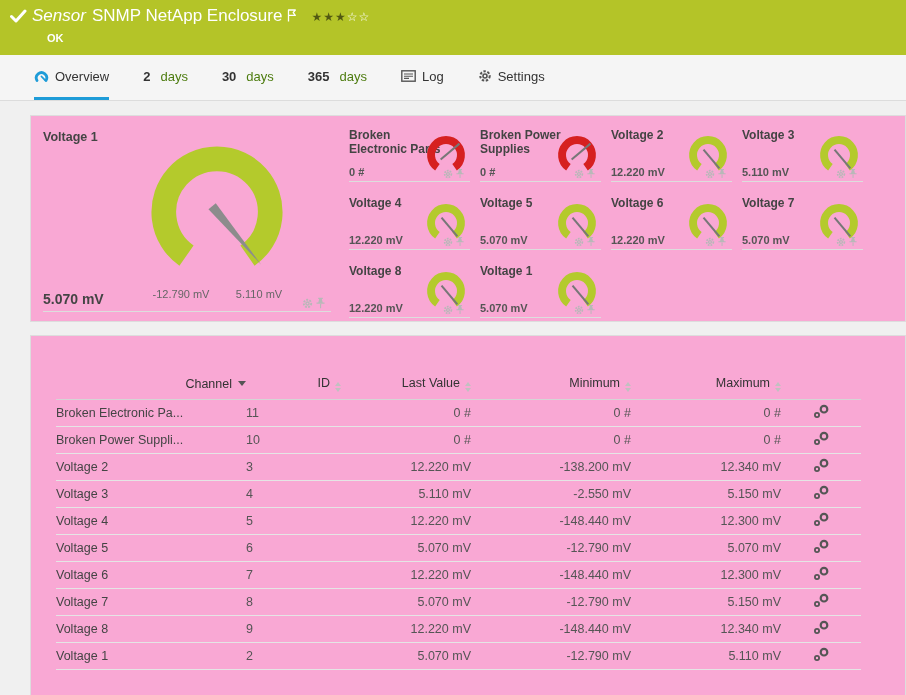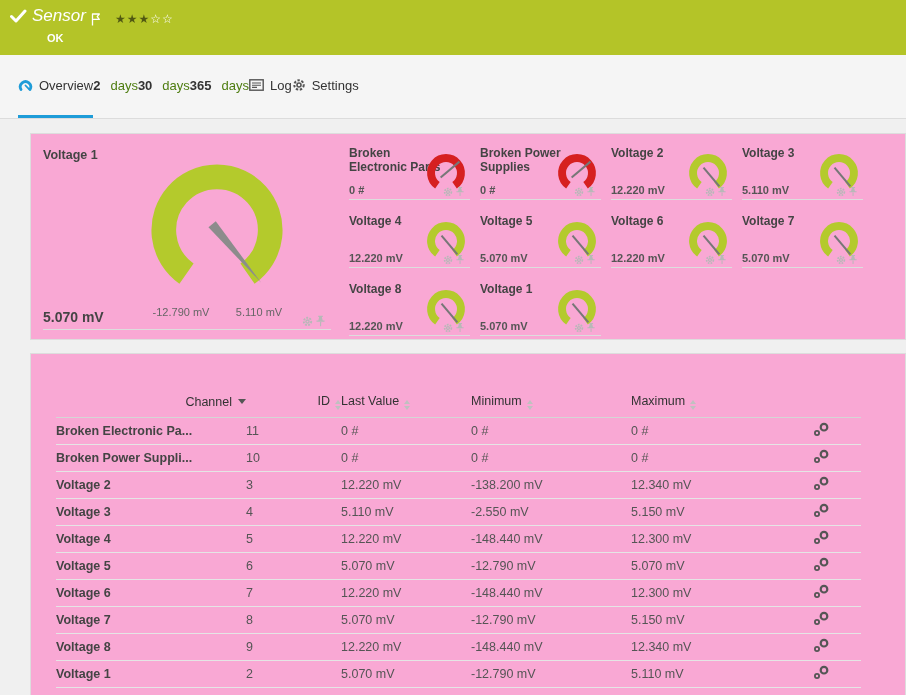--- a/index.html
+++ b/index.html
@@ -2,32 +2,32 @@
 <html style="--banner: #b4c428; --green: #b4ca2c; --red: #d62020; --blue: #1e9cd8;"><head>
 <meta charset="utf-8">
 <style>
   * { margin:0; padding:0; box-sizing:border-box; }
   html,body { width:906px; height:695px; overflow:hidden; background:#f0f0f0;
     font-family:"Liberation Sans", sans-serif; }
 
   
   .banner { position:relative; height:55px; background:var(--banner,#b4c428); }
   .banner-check { position:absolute; left:10px; top:9px; }
-  .banner-line { position:absolute; left:32px; top:6px; display:flex; align-items:flex-end; color:#fff; }
+  .banner-line { position:absolute; left:32px; top:6px; display:flex; align-items:center; color:#fff; }
   .kind { font-style:italic; font-size:17px; }
   .sensor-title { font-size:17px; margin-left:6px; }
   .flag { margin-left:5px; margin-top:-2px; }
   .stars { margin-left:14px; margin-top:1px; font-size:12px; letter-spacing:1px; cursor:pointer; }
   .stars .fill { color:rgba(0,0,0,0.55); }
   .stars .empty { color:#ffffff; }
   .banner-status { position:absolute; left:47px; top:32px; color:#fff; font-size:11px; font-weight:bold; }
 
   
-  .tabs { height:64px; background:#f5f5f5; border-bottom:1px solid #dcdcdc;
-    display:flex; align-items:stretch; padding-left:18px; }
+  .tabs { height:46px; background:#f5f5f5; border-bottom:1px solid #dcdcdc;
+    display:flex; align-items:stretch; padding-left:34px; gap:34px; }
   .tab { display:flex; align-items:center; gap:6px; font-size:13px; color:#333;
     border-bottom:3px solid transparent; cursor:pointer; white-space:nowrap; }
   .tab.active { border-bottom-color:var(--blue,#1e9cd8); }
   .tab .num { font-weight:bold; color:#333; }
   .tab .unit { color:#4d7c0f; margin-left:4px; }
 
   
   .card { background:#f9a8d4; border:1px solid #ddd; margin-left:30px; }
   .gauges-card { margin-top:14px; width:876px; height:207px; display:flex; }
   .table-card { margin-top:13px; width:876px; height:400px; padding:34px 0 0 25px; }
@@ -52,23 +52,23 @@
   .gauge-arc { stroke:var(--green,#b4ca2c); }
   .cell.error .gauge-arc { stroke:var(--red,#d62020); }
   .gauge-needle { stroke:#777; }
 
   
   table { border-collapse:collapse; table-layout:fixed; width:805px; font-size:12.5px; }
   col.c-channel{width:190px;} col.c-id{width:95px;} col.c-last{width:130px;}
   col.c-min{width:160px;} col.c-max{width:150px;} col.c-act{width:80px;}
   thead th { font-weight:normal; color:#333; text-align:right; height:29px;
     border-bottom:1px solid #d5d5d5; vertical-align:middle; cursor:pointer; }
-  th.center, td.center { text-align:left; }
+  th.center, td.center { text-align:right; }
   tbody td { height:27px; color:#555; border-bottom:1px solid #e5e5e5; vertical-align:middle; }
-  td.ch { color:#444; overflow:hidden; white-space:nowrap;font-weight:bold; }
+  td.ch { color:#444; overflow:hidden; white-space:nowrap; }
   td.act { text-align:center; }
   .sort { display:inline-flex; flex-direction:column; gap:2px; margin-left:5px; vertical-align:1px; }
   .sort i { width:0; height:0; border-left:3.5px solid transparent; border-right:3.5px solid transparent; }
   .sort .up { border-bottom:4px solid #c0c0c0; }
   .sort .down { border-top:4px solid #c0c0c0; }
   .sort-active { display:inline-block; margin-left:6px; width:0; height:0; vertical-align:2px;
     border-left:4px solid transparent; border-right:4px solid transparent; border-top:5px solid #555; }
   .gears-btn { cursor:pointer; display:inline-block; }
   .icon-btn { cursor:pointer; line-height:0; }
 </style>
@@ -76,20 +76,21 @@
 <body>
 
 <div class="banner">
   <span class="banner-check">
     <svg width="17" height="14" viewBox="0 0 17 14">
         <path d="M1.5 7.5 L6 12 L15 2" stroke="#fff" stroke-width="3" fill="none" stroke-linecap="round" stroke-linejoin="round"></path>
       </svg>
   </span>
   <div class="banner-line">
     <span class="kind">Sensor</span>
+    <span class="sensor-title">SNMP NetApp Enclosure</span>
     <span class="flag icon-btn">
       <svg width="10" height="13" viewBox="0 0 10 13">
           <path d="M1.5 12.5V1h6.8l-2.1 2.7 2.1 2.7H1.5" fill="none" stroke="#fff" stroke-width="1.3" stroke-linejoin="round"></path>
         </svg>
     </span>
     <span class="stars" id="stars"><span class="fill">★</span><span class="fill">★</span><span class="fill">★</span><span class="empty">☆</span><span class="empty">☆</span></span>
   </div>
   <div class="banner-status">OK</div>
 </div>
 

